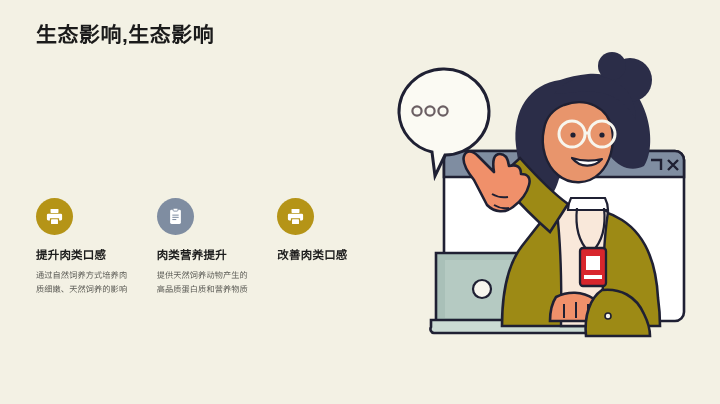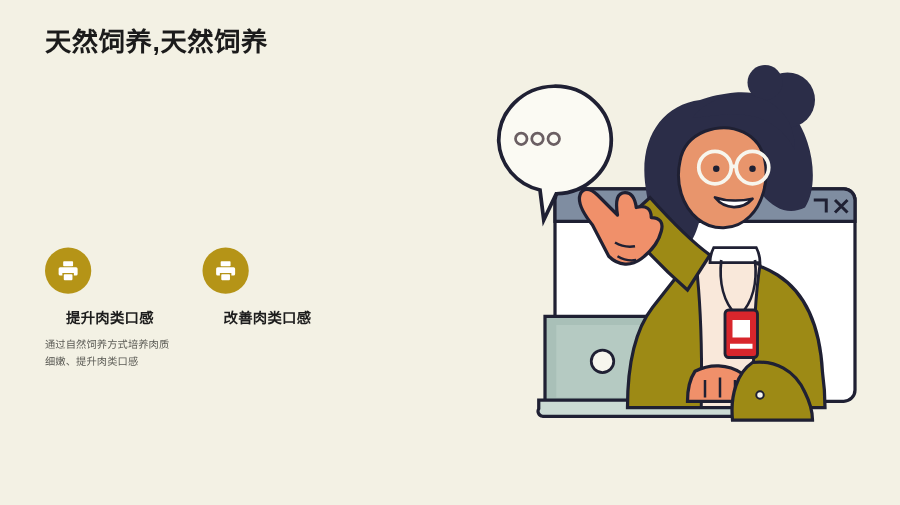--- a/index.html
+++ b/index.html
@@ -73,21 +73,20 @@
   }
   .feature-icon svg { display: block; }
 
   .feature-heading {
     font-size: 11.5px;
     font-weight: bold;
     color: #1d1d1d;
     line-height: 1.25;
     margin: 0 0 7px 0;
     letter-spacing: 0.2px;
-    text-align: center;
   }
   .feature-body {
     font-size: 8.2px;
     color: #5b5b55;
     line-height: 1.62;
     margin: 0;
     letter-spacing: 0.1px;
   }
 
   
@@ -99,37 +98,50 @@
     height: 390px;
   }
   .illustration svg { display: block; width: 100%; height: 100%; }
 </style>
 </head>
 <body>
 
 <div class="slide">
 
   <div class="title-block">
-    <h1 class="slide-title">天然饲养,天然饲养</h1>
+    <h1 class="slide-title">生态影响,生态影响</h1>
   </div>
 
   <div class="features">
 
     <div class="feature">
       <div class="feature-icon" style="background:#b59417;">
         <svg width="19" height="19" viewBox="0 0 24 24" fill="#ffffff" aria-hidden="true">
           <rect x="7" y="2.5" width="10" height="5" rx="0.8"></rect>
           <path d="M4 8.5h16a1.6 1.6 0 0 1 1.6 1.6v5.2A1.6 1.6 0 0 1 20 16.9h-2.2v-2.6H6.2v2.6H4a1.6 1.6 0 0 1-1.6-1.6v-5.2A1.6 1.6 0 0 1 4 8.5z"></path>
           <rect x="7.6" y="15.6" width="8.8" height="6" rx="0.8"></rect>
         </svg>
       </div>
       <p class="feature-heading">提升肉类口感</p>
-      <p class="feature-body">通过自然饲养方式培养肉质细嫩、提升肉类口感</p>
+      <p class="feature-body">通过自然饲养方式培养肉质细嫩、天然饲养的影响</p>
     </div>
 
+    <div class="feature">
+      <div class="feature-icon" style="background:#7f8da1;">
+        <svg width="19" height="19" viewBox="0 0 24 24" aria-hidden="true">
+          <rect x="5.2" y="3.4" width="13.6" height="18" rx="1.8" fill="#ffffff"></rect>
+          <rect x="9" y="1.6" width="6" height="3.6" rx="1.1" fill="#ffffff" stroke="#7f8da1" stroke-width="1.1"></rect>
+          <rect x="8" y="9.6" width="8" height="1.3" fill="#7f8da1"></rect>
+          <rect x="8" y="12.4" width="8" height="1.3" fill="#7f8da1"></rect>
+          <rect x="8" y="15.2" width="5" height="1.3" fill="#7f8da1"></rect>
+        </svg>
+      </div>
+      <p class="feature-heading">肉类营养提升</p>
+      <p class="feature-body">提供天然饲养动物产生的高品质蛋白质和营养物质</p>
+    </div>
 
     <div class="feature">
       <div class="feature-icon" style="background:#b59417;">
         <svg width="19" height="19" viewBox="0 0 24 24" fill="#ffffff" aria-hidden="true">
           <rect x="7" y="2.5" width="10" height="5" rx="0.8"></rect>
           <path d="M4 8.5h16a1.6 1.6 0 0 1 1.6 1.6v5.2A1.6 1.6 0 0 1 20 16.9h-2.2v-2.6H6.2v2.6H4a1.6 1.6 0 0 1-1.6-1.6v-5.2A1.6 1.6 0 0 1 4 8.5z"></path>
           <rect x="7.6" y="15.6" width="8.8" height="6" rx="0.8"></rect>
         </svg>
       </div>
       <p class="feature-heading">改善肉类口感</p>

